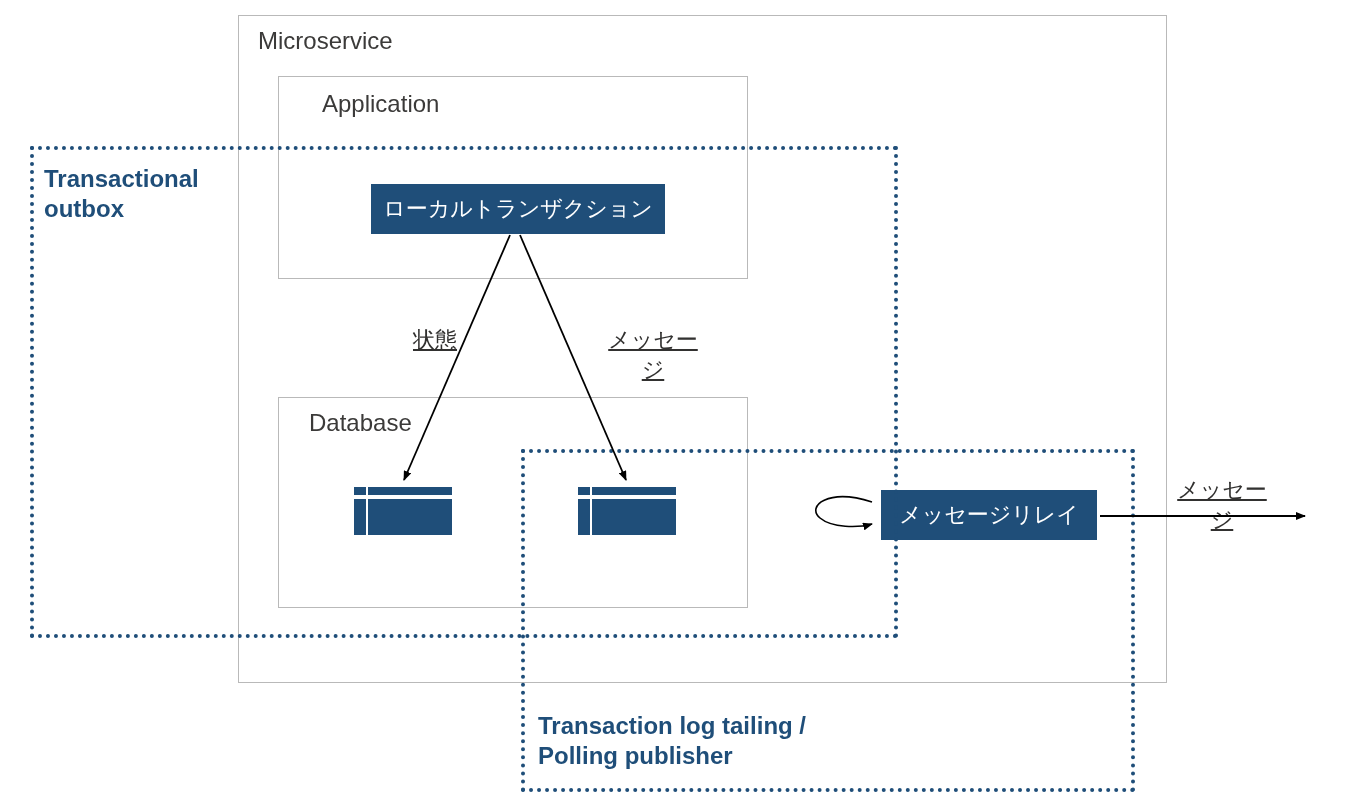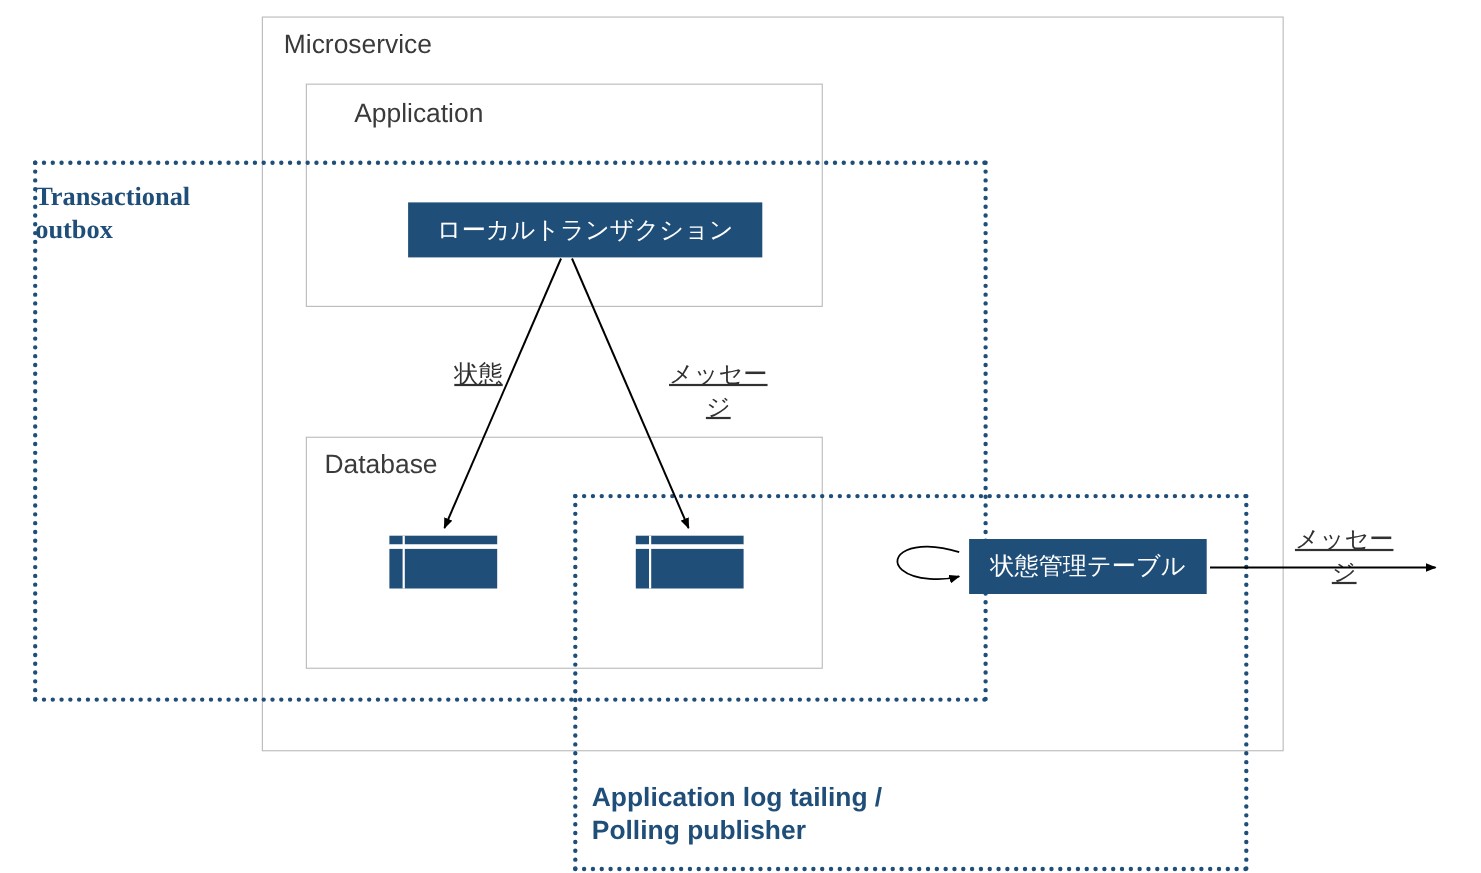--- a/index.html
+++ b/index.html
@@ -100,56 +100,56 @@
 <body>
 
 <div class="canvas">
 
   <div class="box" style="left:238px; top:15px; width:929px; height:668px;"></div>
   <div class="box-label" style="left:258px; top:27px;">Microservice</div>
 
   <div class="box" style="left:278px; top:76px; width:470px; height:203px;"></div>
   <div class="box-label" style="left:310px; top:90px;margin-left:12px;">Application</div>
 
-  <div class="dark-box" style="left:371px; top:184px; width:322px; height:50px;">
+  <div class="dark-box" style="left:371px; top:184px; width:294px; height:50px;">
     <span>ローカルトランザクション</span>
   </div>
 
   <div class="box" style="left:278px; top:397px; width:470px; height:211px;"></div>
-  <div class="box-label" style="left:295px; top:409px;">Database</div>
+  <div class="box-label" style="left:309px; top:409px;">Database</div>
 
   <div class="table-icon" style="left:354px; top:487px;">
     <div class="top"></div>
       <div class="gap"></div>
       <div class="body"></div>
       <div class="divider"></div>
   </div>
 
   <div class="table-icon" style="left:578px; top:487px;">
     <div class="top"></div>
       <div class="gap"></div>
       <div class="body"></div>
       <div class="divider"></div>
   </div>
 
   <div class="diag-label" style="left:405px; top:325px; width:60px;">状態</div>
   <div class="diag-label" style="left:598px; top:325px; width:110px;">メッセージ</div>
 
   <div class="dark-box" style="left:881px; top:490px; width:216px; height:50px;">
-    <span>状態管理テーブル</span>
+    <span>メッセージリレイ</span>
   </div>
 
   <div class="diag-label" style="left:1167px; top:475px; width:110px;">メッセージ</div>
 
   <div class="dotted-box" style="left:30px; top:146px; width:868px; height:492px;"></div>
-  <div class="section-title" style="left:32px; top:164px; white-space:pre-line;font-family:Liberation Serif, serif;">Transactional
+  <div class="section-title" style="left:44px; top:164px; white-space:pre-line;">Transactional
 outbox</div>
 
   <div class="dotted-box" style="left:521px; top:449px; width:614px; height:343px;"></div>
-  <div class="section-title" style="left:538px; top:711px; white-space:pre-line;">Application log tailing /
+  <div class="section-title" style="left:538px; top:711px; white-space:pre-line;">Transaction log tailing /
 Polling publisher</div>
 
   <svg class="overlay" viewBox="0 0 1346 794">
     <defs>
       <marker id="arrowhead" markerWidth="10" markerHeight="8" refX="9" refY="4" orient="auto" markerUnits="userSpaceOnUse">
         <path d="M0,0 L10,4 L0,8 Z" fill="#000000"></path>
       </marker>
     </defs>
 
     <line x1="510" y1="235" x2="404" y2="480" stroke="#000" stroke-width="1.8" marker-end="url(#arrowhead)"></line>

